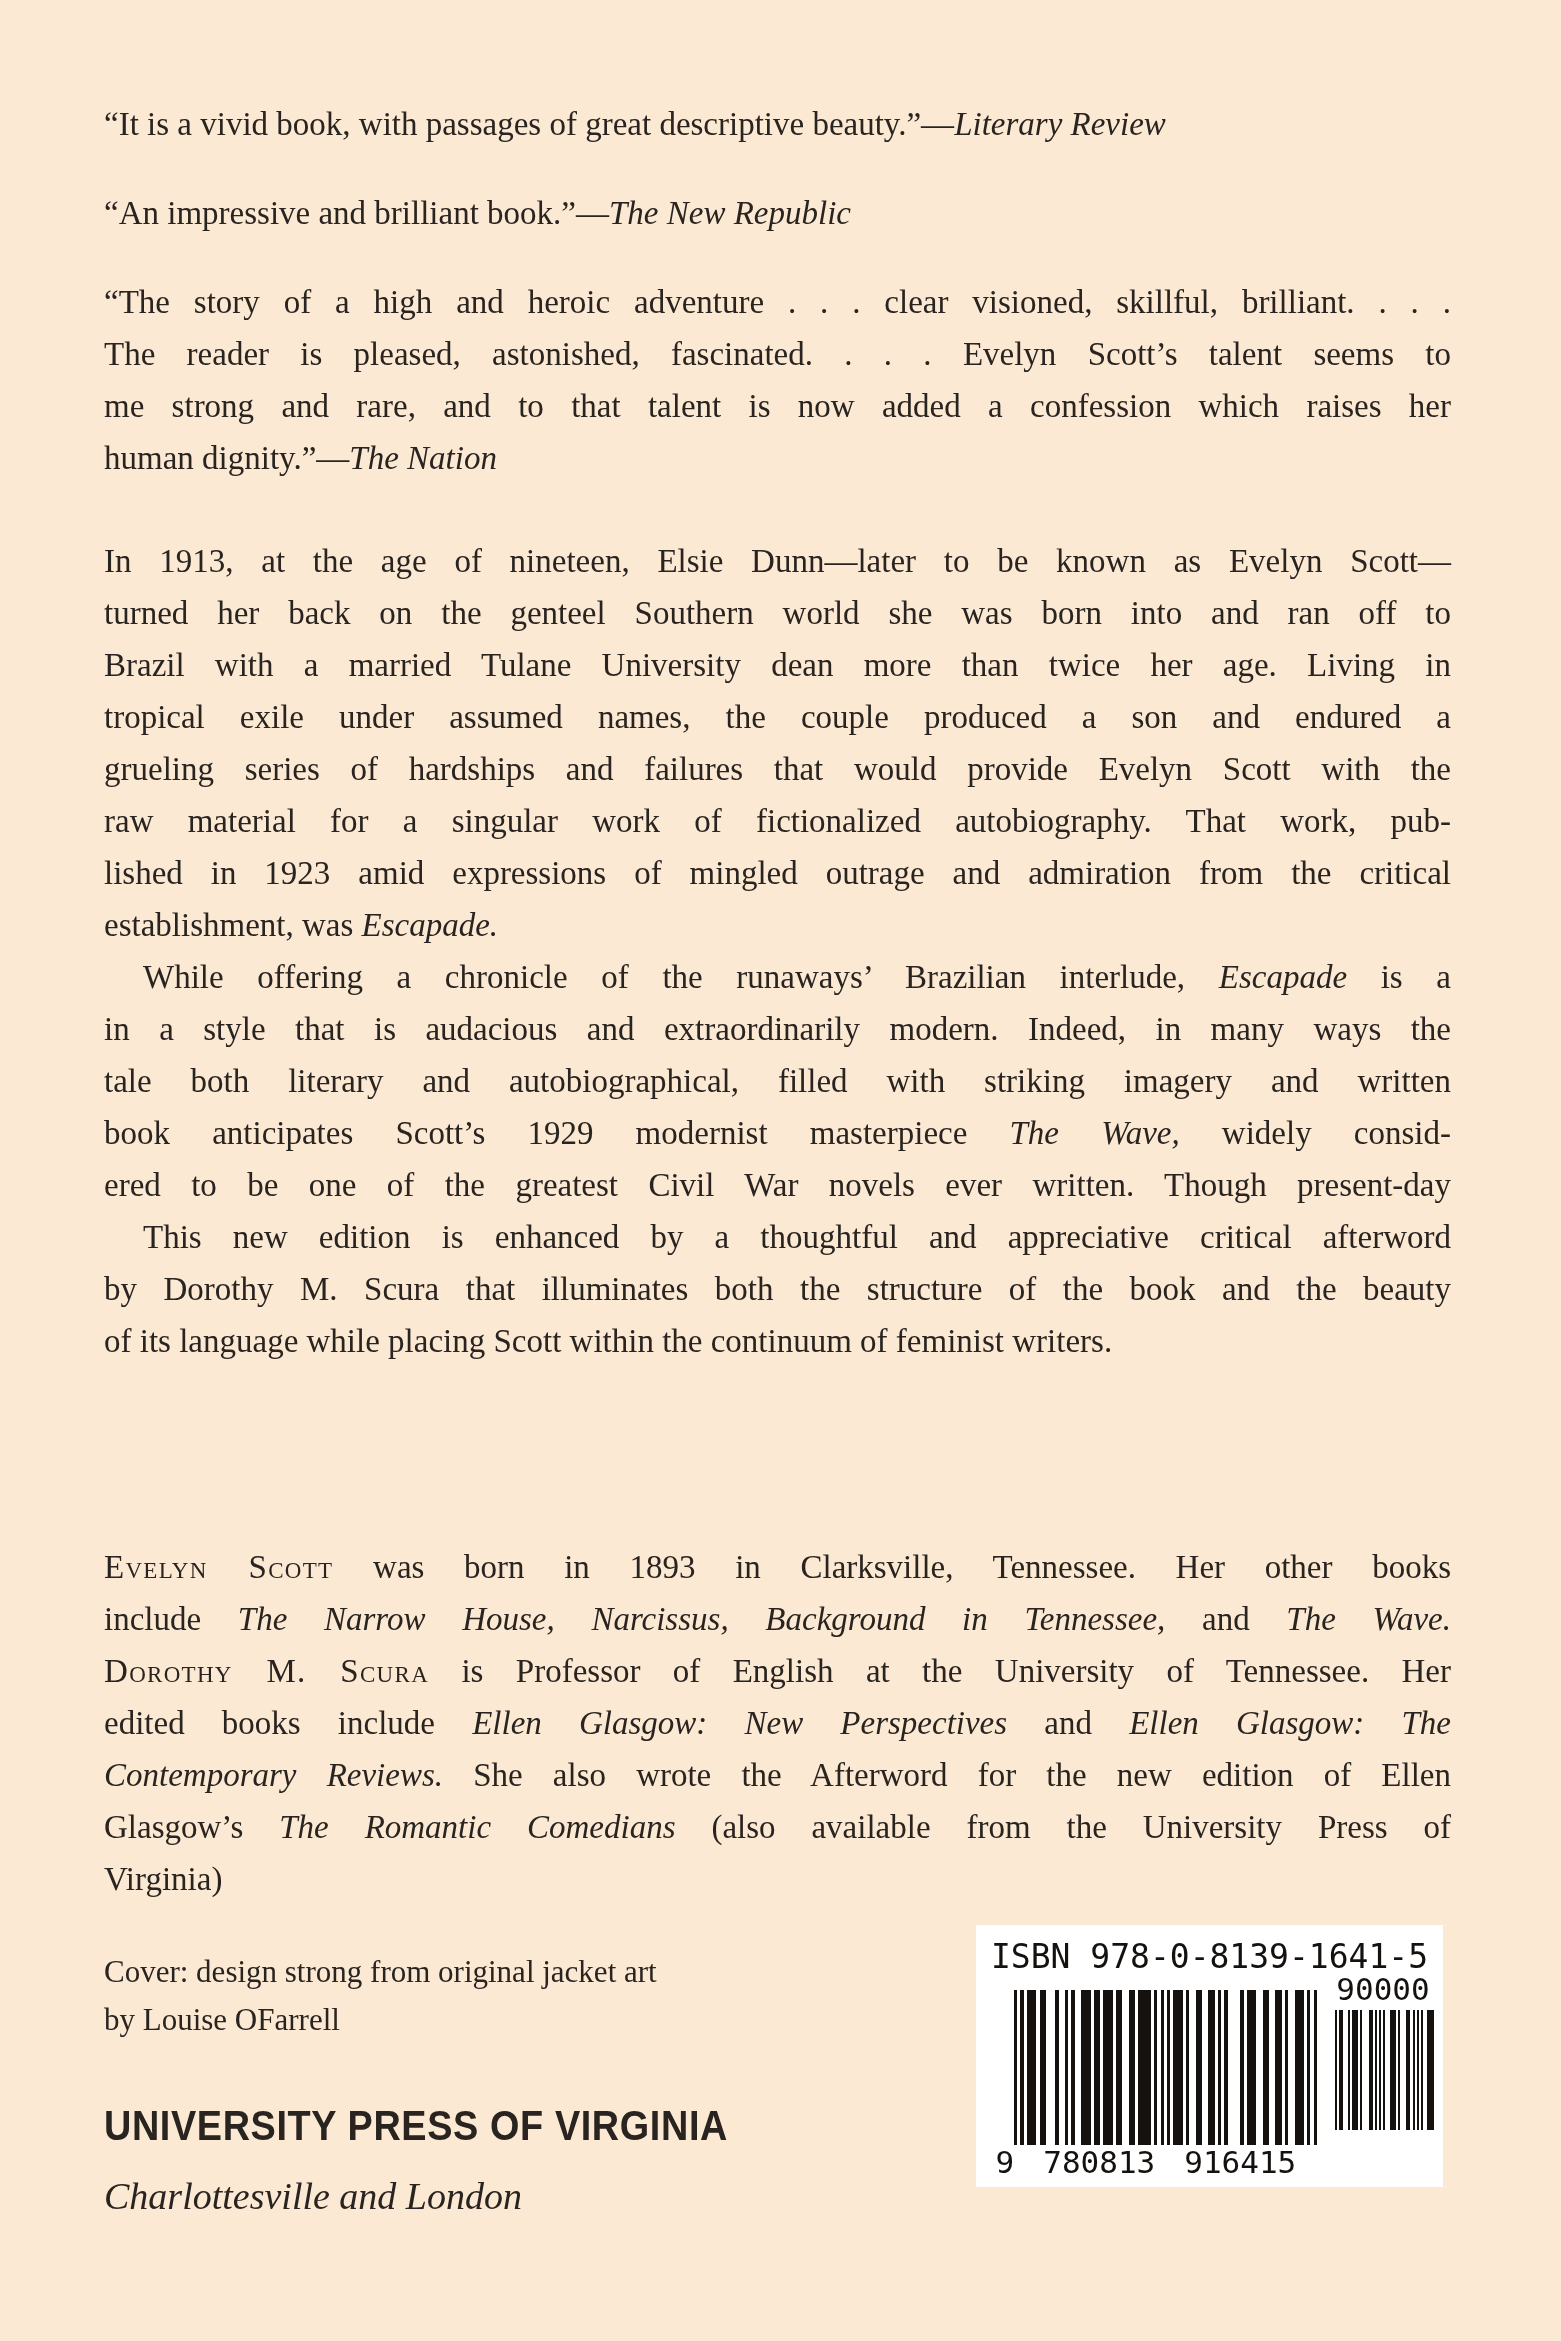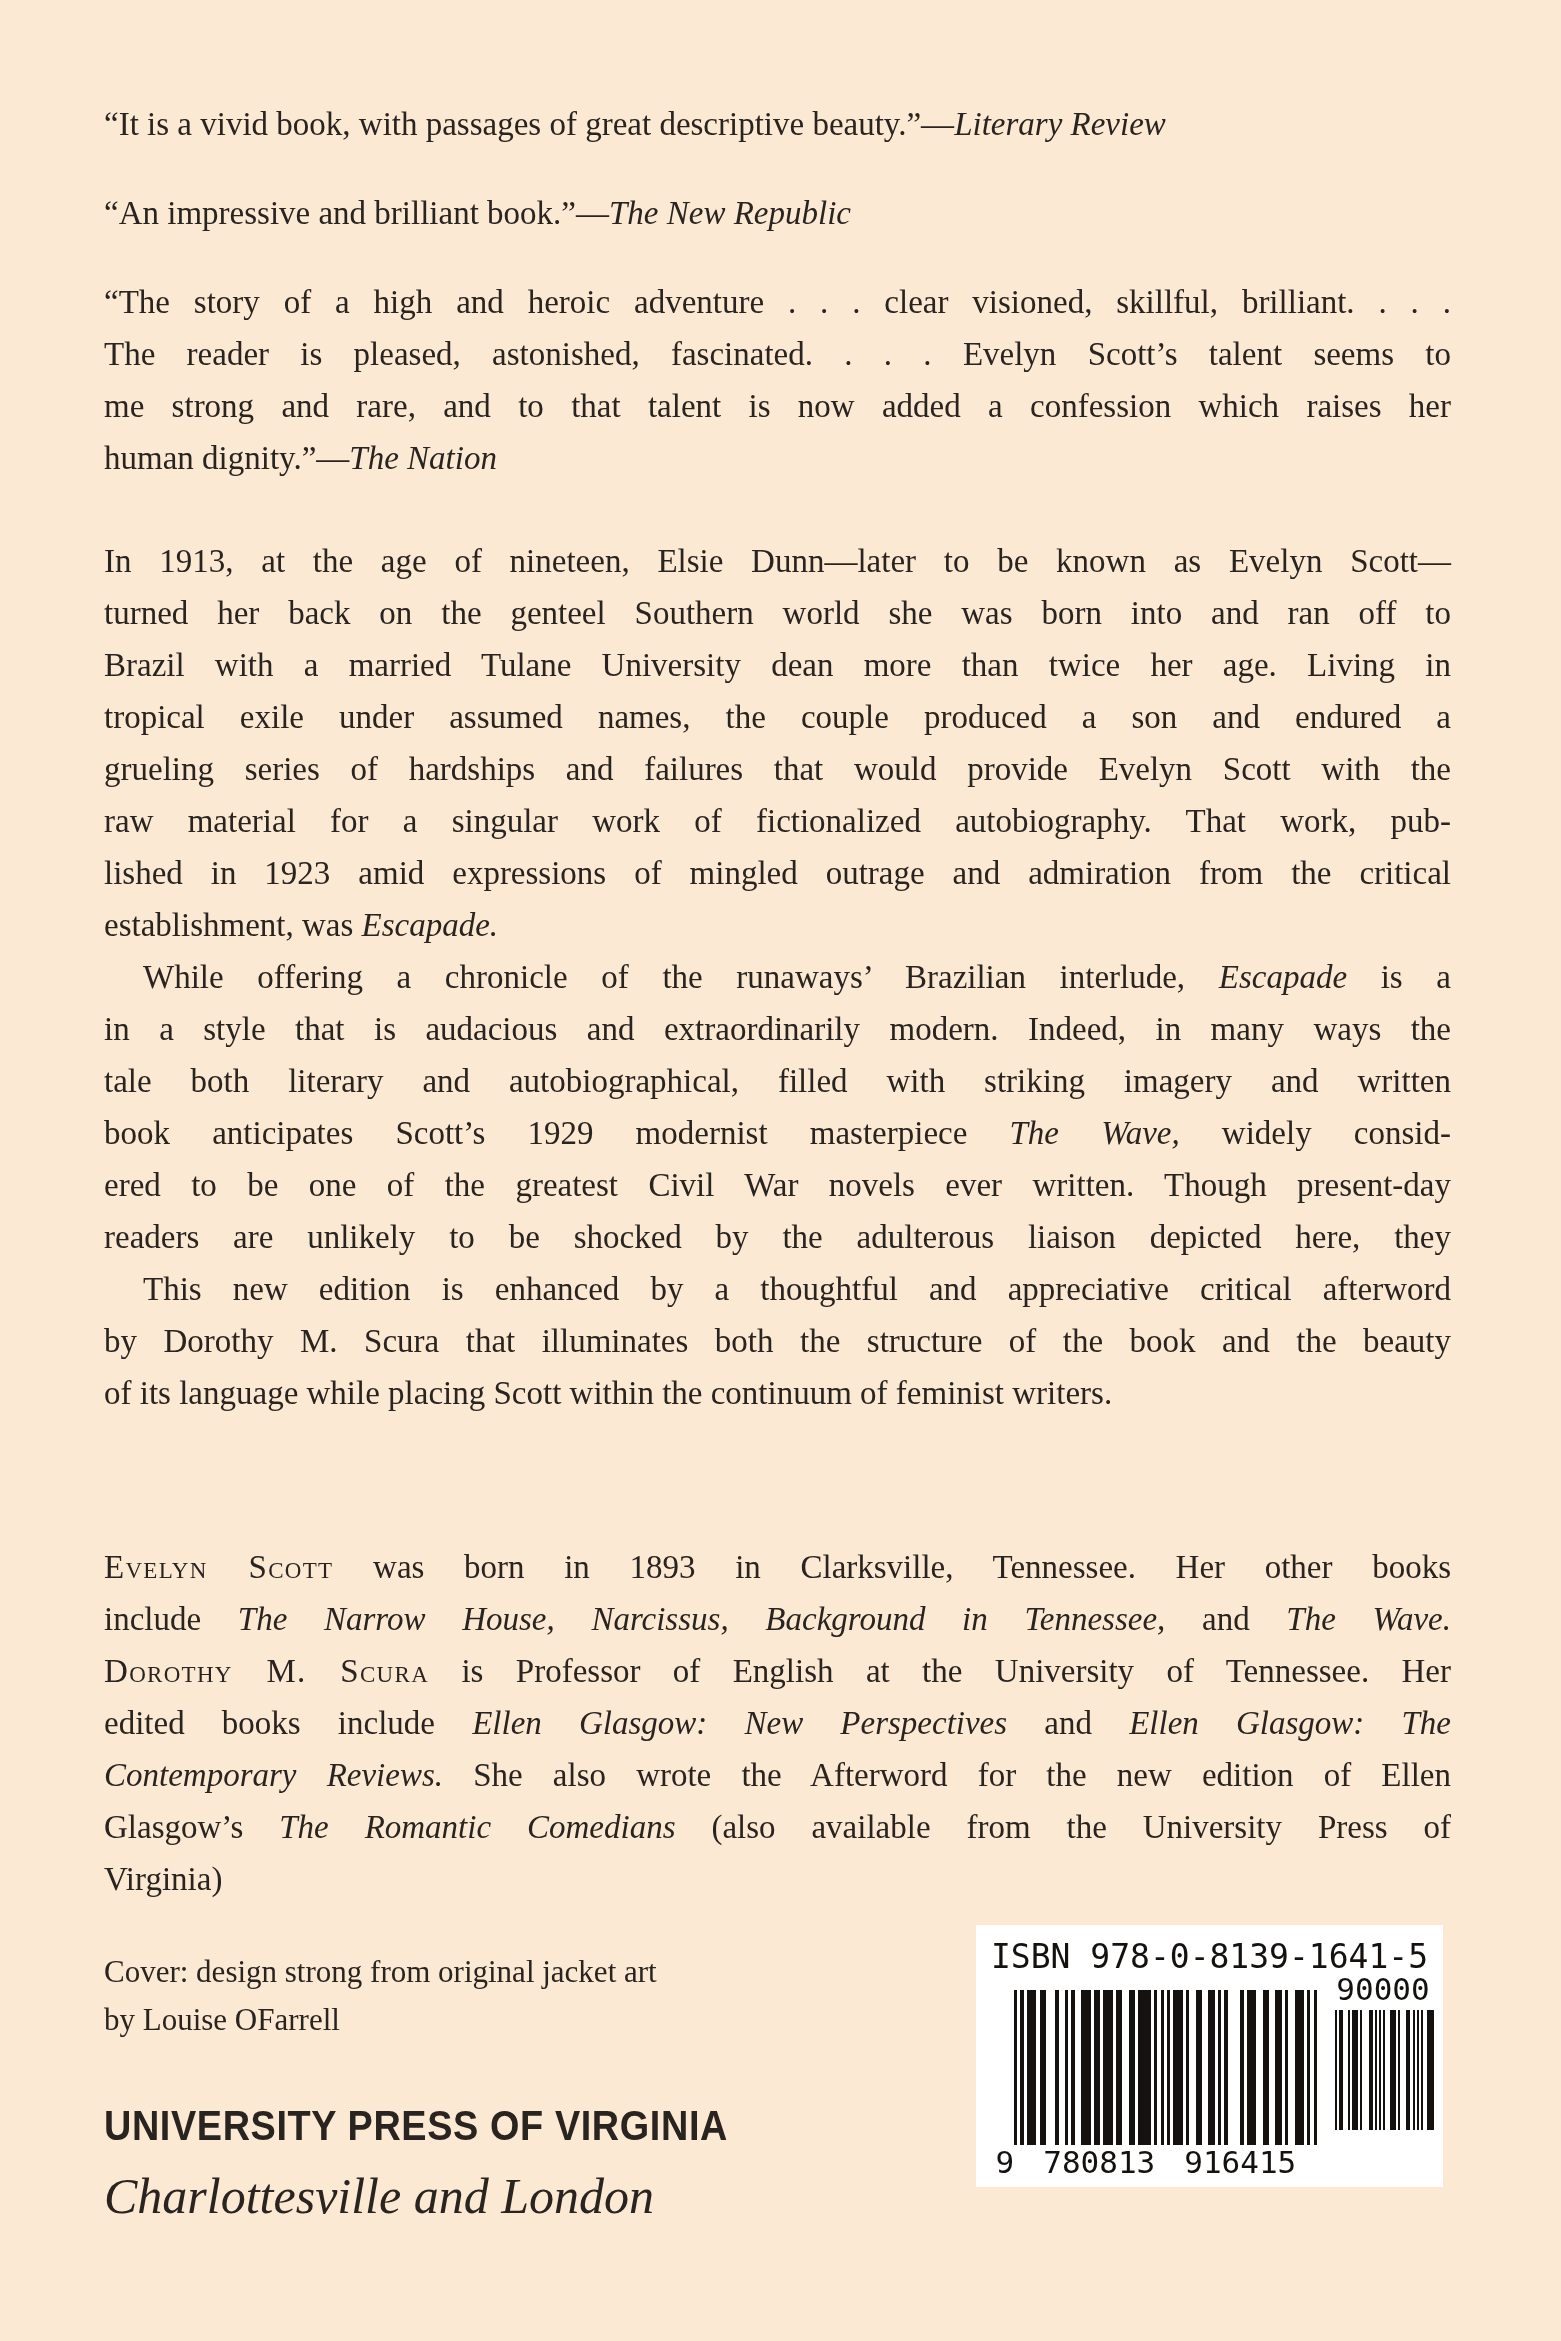--- a/index.html
+++ b/index.html
@@ -32,21 +32,21 @@
   .publisher {
     position: absolute; left: 104px; top: 2103px;
     font-family: "Liberation Sans", sans-serif;
     font-weight: 700; font-size: 42px; line-height: 46px;
     letter-spacing: 0.7px;
     transform: scaleX(0.90); transform-origin: left center;
     white-space: nowrap;
   }
   .cities {
     position: absolute; left: 104px; top: 2173px;
-    font-style: italic; font-size: 50px; line-height: 46px;
+    font-style: italic; font-size: 38px; line-height: 46px;
     white-space: nowrap;
   }
 
   .isbn-box {
     position: absolute; left: 976px; top: 1925px;
     width: 467px; height: 262px;
     background: #ffffff;
   }
   .isbn-label {
     position: absolute; left: 0; top: 14.3px; width: 100%;
@@ -103,21 +103,20 @@
         <div class="line just"><span>raw material for a singular work of fictionalized autobiography. That work, pub-</span></div>
         <div class="line just"><span>lished in 1923 amid expressions of mingled outrage and admiration from the critical</span></div>
         <div class="line"><span>establishment, was </span><span class="it">Escapade.</span></div>
       </div>
       <div class="para indent">
         <div class="line just"><span>While offering a chronicle of the runaways’ Brazilian interlude, </span><span class="it">Escapade</span><span> is a</span></div>
         <div class="line just"><span>in a style that is audacious and extraordinarily modern. Indeed, in many ways the</span></div>
         <div class="line just"><span>tale both literary and autobiographical, filled with striking imagery and written</span></div>
         <div class="line just"><span>book anticipates Scott’s 1929 modernist masterpiece </span><span class="it">The Wave,</span><span> widely consid-</span></div>
         <div class="line just"><span>ered to be one of the greatest Civil War novels ever written. Though present-day</span></div>
-        <div class="line just"><span>readers are unlikely to be shocked by the adulterous liaison depicted here, they</span></div>
       </div>
       <div class="para indent">
         <div class="line just"><span>This new edition is enhanced by a thoughtful and appreciative critical afterword</span></div>
         <div class="line just"><span>by Dorothy M. Scura that illuminates both the structure of the book and the beauty</span></div>
         <div class="line"><span>of its language while placing Scott within the continuum of feminist writers.</span></div>
       </div>
     </div>
 
   <div class="textblock" style="top:1541px;">
       <div class="para">

